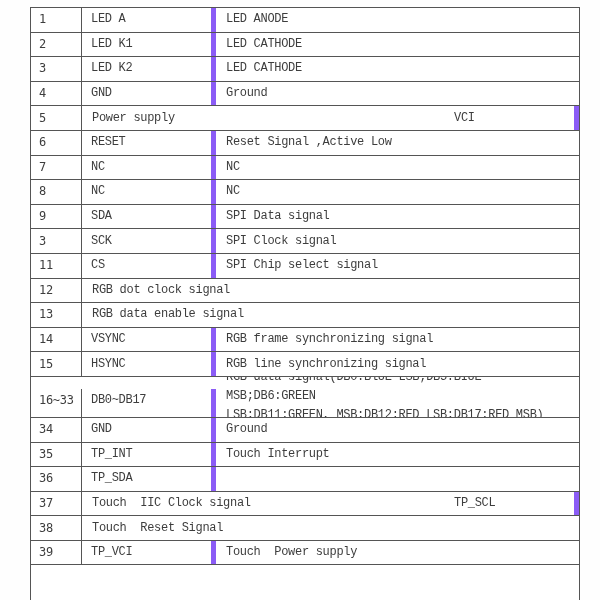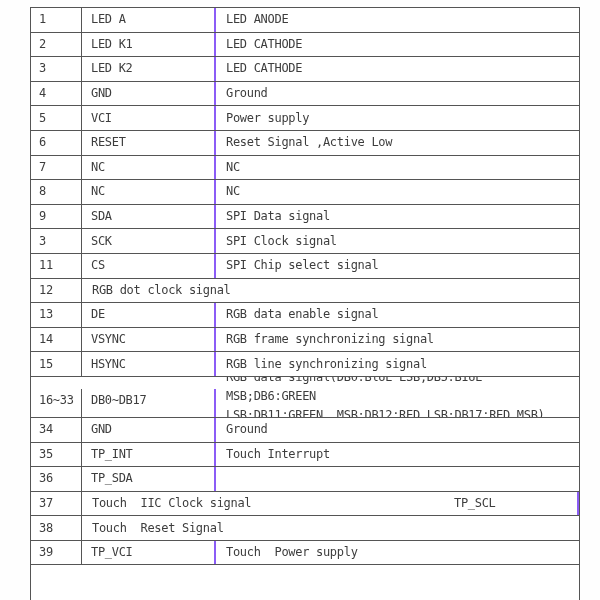--- a/index.html
+++ b/index.html
@@ -51,26 +51,28 @@
     overflow: hidden;
   }
   .c-pin {
     width: 51px;
     padding-left: 8px;
     border-right: 1px solid #555555;
   }
   .c-name {
     width: 134px;
     padding-left: 9px;
-    border-right: 2px solid #8b5cf6;
+    border-right: 5px solid #8b5cf6;
+    font-family: Liberation Mono, monospace;
   }
   .c-desc {
     flex: 1;
     padding-left: 10px;
     padding-right: 2px;
+    font-family: Liberation Mono, monospace;
   }
   .row.tall .c-pin,
   .row.tall .c-name {
     align-items: flex-start;
     padding-top: 2px;
     margin-top: 12px;
   }
 </style>
 </head>
 <body>
@@ -96,22 +98,22 @@
   </div>
 
   <div class="row">
     <div class="cell c-pin">4</div>
     <div class="cell c-name">GND</div>
     <div class="cell c-desc">Ground</div>
   </div>
 
   <div class="row">
     <div class="cell c-pin">5</div>
+    <div class="cell c-desc">Power supply</div>
     <div class="cell c-name">VCI</div>
-    <div class="cell c-desc">Power supply</div>
   </div>
 
   <div class="row">
     <div class="cell c-pin">6</div>
     <div class="cell c-name">RESET</div>
     <div class="cell c-desc">Reset Signal ,Active Low</div>
   </div>
 
   <div class="row">
     <div class="cell c-pin">7</div>
@@ -143,21 +145,20 @@
     <div class="cell c-desc">SPI Chip select signal</div>
   </div>
 
   <div class="row">
     <div class="cell c-pin">12</div>
     <div class="cell c-desc">RGB dot clock signal</div>
   </div>
 
   <div class="row">
     <div class="cell c-pin">13</div>
-    <div class="cell c-name">DE</div>
     <div class="cell c-desc">RGB data enable signal</div>
   </div>
 
   <div class="row">
     <div class="cell c-pin">14</div>
     <div class="cell c-name">VSYNC</div>
     <div class="cell c-desc">RGB frame synchronizing signal</div>
   </div>
 
   <div class="row">

